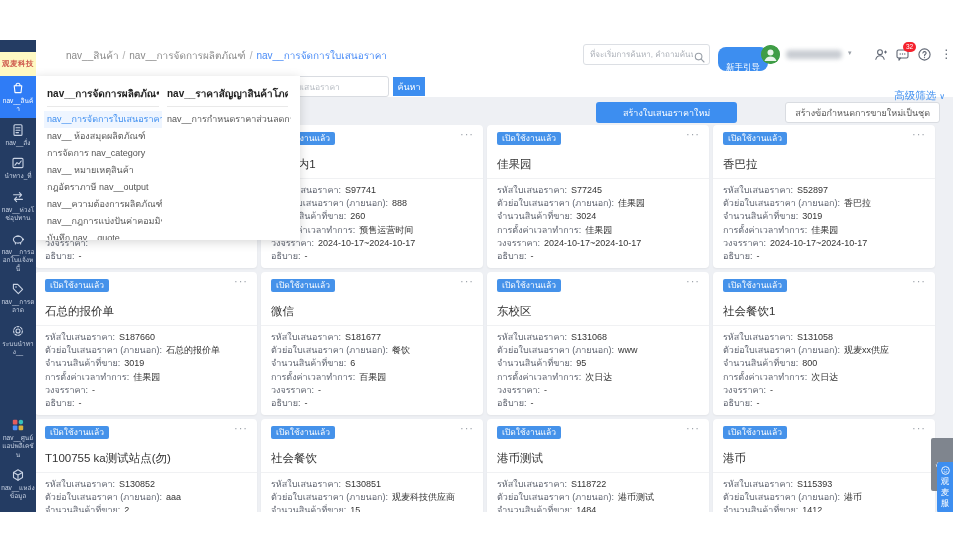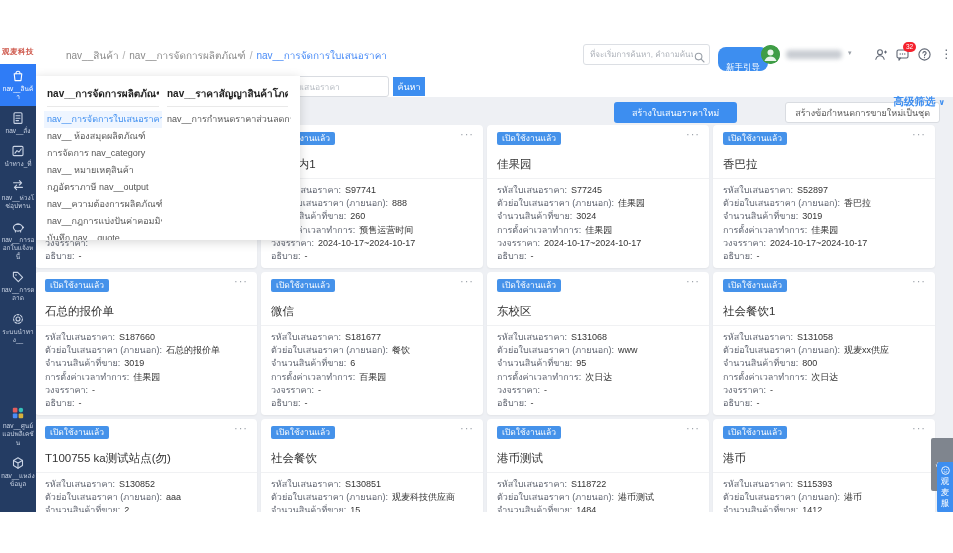--- a/index.html
+++ b/index.html
@@ -1,21 +1,21 @@
 <!DOCTYPE html>
 <html><head>
 <meta charset="utf-8">
 <style>
   * { margin:0; padding:0; box-sizing:border-box; }
   html,body { width:953px; height:553px; background:#fff; font-family:"Liberation Sans","DejaVu Sans",sans-serif; overflow:hidden; position:relative; }
   .app { position:absolute; left:0; top:40px; width:953px; height:472px; background:#eef0f4; overflow:hidden; }
 
   
   .sidebar { position:absolute; left:0; top:0; width:36px; height:100%; background:#243c63; z-index:40; }
-  .logo { height:24px; background:#ffffff; color:#cf5a4e; font-size:7.5px; font-weight:bold; display:flex; align-items:center; justify-content:center; letter-spacing:.5px; }
+  .logo { height:24px; background:#fef9c3; color:#cf5a4e; font-size:7.5px; font-weight:bold; display:flex; align-items:center; justify-content:center; letter-spacing:.5px;margin-top:12px; }
   .nav-item { display:flex; flex-direction:column; align-items:center; padding:5px 1px 4px; color:#c9d3e4; cursor:pointer; }
   .nav-item.active { background:#2f7cf6; color:#fff; }
   .nav-item svg { width:14px; height:14px; display:block; }
   .nav-item svg [stroke] { stroke-width:1.1; stroke-linecap:round; stroke-linejoin:round; }
   .nav-label { font-size:6.5px; line-height:1.3; text-align:center; margin-top:2px; word-break:break-all; }
   .nav-spacer { height:52px; }
 
   
   .main-header { position:absolute; left:36px; top:0; width:917px; height:57px; background:#fff; z-index:5; }
   .breadcrumb { position:absolute; left:10px; top:8px; font-size:10px; color:#8a8a8a; white-space:nowrap;margin-left:20px; }
@@ -35,26 +35,26 @@
   .hicon { position:absolute; top:7px; width:15px; height:15px; color:#5f6673; cursor:pointer; }
   .hicon svg { width:15px; height:15px; }
   .hicon svg [stroke] { stroke-width:1.1; stroke-linecap:round; stroke-linejoin:round; }
   .msg-badge { position:absolute; top:-5px; left:8px; min-width:13px; height:10px; padding:0 2px; background:#f5222d; color:#fff; font-size:6.5px; line-height:10px; text-align:center; border-radius:5px; }
   .kebab-v { font-size:12px; color:#5f6673; line-height:15px; text-align:center; }
 
   
   .filter-input { position:absolute; left:207px; top:36px; width:146px; height:21px; border:1px solid #d9dce1; border-radius:3px; font-size:8.5px; color:#444; padding:0 6px; outline:0; background:#fff; font-family:inherit; }
   .filter-input::placeholder { color:#b6bbc2; }
   .search-btn { position:absolute; left:357px; top:37px; width:32px; height:19px; background:#3d8ef0; border:0; border-radius:0; color:#fff; font-size:9px; cursor:pointer; font-family:inherit; }
-  .adv-filter { position:absolute; right:8px; top:55px; font-size:10.5px; color:#3d8ef0; cursor:pointer; white-space:nowrap;font-weight:bold; }
+  .adv-filter { position:absolute; right:8px; top:49px; font-size:10.5px; color:#3d8ef0; cursor:pointer; white-space:nowrap; }
   .adv-filter .chev { font-size:8px; }
 
   
   .toolbar { position:absolute; top:62px; right:13px; display:flex; gap:6px; z-index:4; }
-  .btn-primary { height:21px; padding:0 18px; background:#3d8ef0; color:#fff; border:0; border-radius:3px; font-size:9px; cursor:pointer; white-space:nowrap; font-family:inherit; }
+  .btn-primary { height:21px; padding:0 27px; background:#3d8ef0; color:#fff; border:0; border-radius:3px; font-size:9px; cursor:pointer; white-space:nowrap; font-family:inherit; }
   .btn-plain { height:21px; padding:0 9px; background:#fff; color:#555; border:1px solid #d9dce1; border-radius:3px; font-size:9px; cursor:pointer; white-space:nowrap; font-family:inherit;margin-left:42px; }
 
   
   .grid { position:absolute; left:35px; top:85px; width:902px; display:grid; grid-template-columns:repeat(4,222px); grid-auto-rows:143px; gap:4px; z-index:1; }
   .card { position:relative; background:#fff; border-radius:4px; padding:6px 10px 0; box-shadow:0 1px 2px rgba(0,0,0,.05); overflow:hidden; }
   .badge { display:inline-block; height:13px; line-height:13px; padding:0 5px; background:#4592ea; color:#fff; font-size:8.5px; border-radius:2px; max-width:100px; overflow:hidden; white-space:nowrap; }
   .kebab { position:absolute; right:9px; top:3px; color:#9aa0a8; font-size:11px; letter-spacing:1px; cursor:pointer; }
   .card-title { margin-top:7px; height:16px; line-height:16px; font-size:11.5px; color:#333; white-space:nowrap; overflow:hidden; }
   .card-divider { height:1px; background:#f0f1f3; margin:6px -10px 5px; }
   .frow { display:flex; font-size:9px; color:#5f6470; line-height:13.2px; white-space:nowrap; overflow:hidden; }

